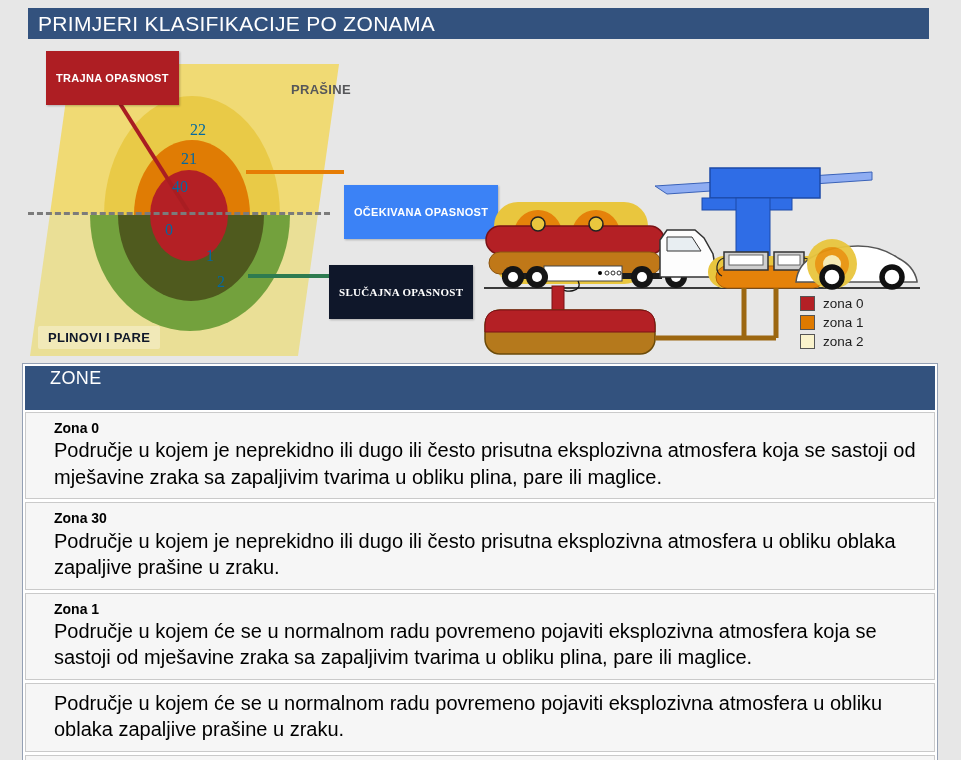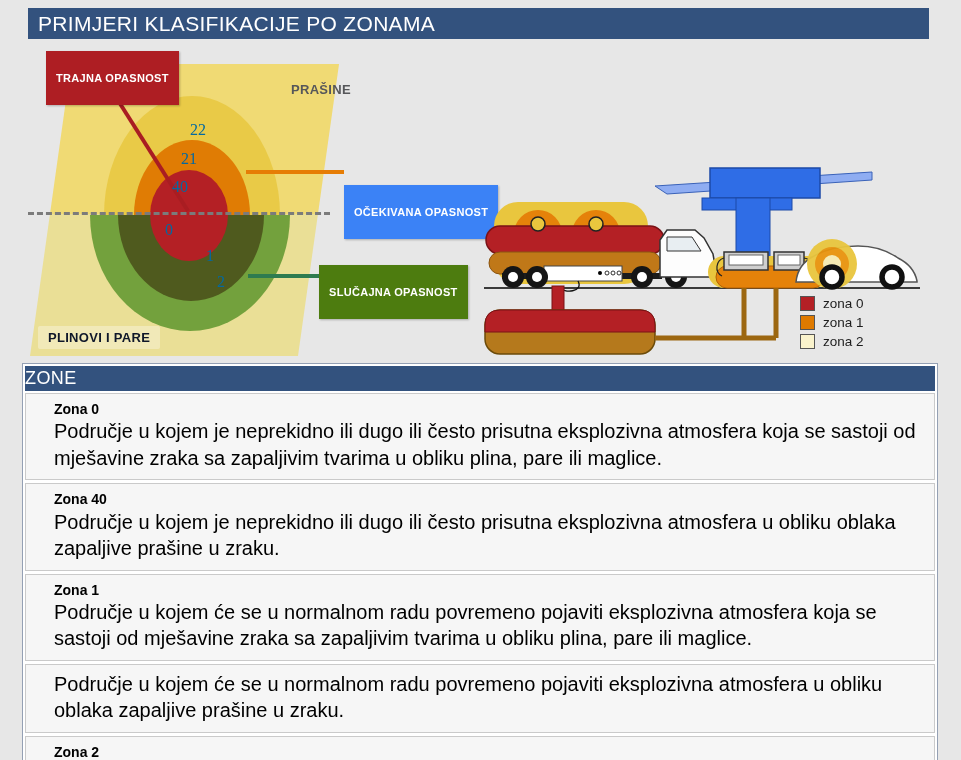--- a/index.html
+++ b/index.html
@@ -36,21 +36,21 @@
     position:absolute; left:28px; top:212px; width:302px; height:0;
     border-top:3px dashed #7b7b7b;
   }
   .callout {
     position:absolute; color:#fff; font-size:11px; font-weight:bold;
     padding:21px 10px; letter-spacing:.3px; white-space:nowrap;
     box-shadow:1px 1px 2px rgba(0,0,0,.25);
   }
   .callout-red    { left:46px;  top:51px;  background:#ae1e23; }
   .callout-orange { left:344px; top:161px; background:#3b82f6;margin-top:24px; }
-  .callout-green  { left:319px; top:265px; background:#4d7c0f; }
+  .callout-green  { left:329px; top:265px; background:#0f172a;font-family:Liberation Serif, serif; }
   .region-label {
     position:absolute; font-weight:bold; font-size:13px; color:#56575a; letter-spacing:.3px;
   }
   .label-prasine { left:263px; top:82px;padding-left:28px; }
   .label-plinovi {
     left:38px; top:326px; color:#0f172a;
     background:rgba(255,255,255,.33); padding:4px 10px; border-radius:2px;
   }
   .leader-svg { position:absolute; left:0; top:0; width:500px; height:360px; pointer-events:none; }
   
@@ -59,22 +59,22 @@
   .legend { position:absolute; left:800px; top:296px; }
   .legend-row { display:flex; align-items:center; margin-bottom:4px; }
   .legend-swatch { width:15px; height:15px; border:1px solid #555; margin-right:8px; }
   .legend-label { font-size:13.5px; color:#1d1d1d; }
   
   .zones-box {
     position:absolute; left:22px; top:363px; width:916px;
     background:#fff; border:1px solid #94a0b4; padding:0 2px 2px 2px;
   }
   .zones-header {
-    background:#33527e; color:#fff; font-size:18px; line-height:25px; height:25px;
-    padding-left:0; margin:2px 0 2px 0; letter-spacing:.4px;
+    background:#33527e; color:#fff; font-size:18px; line-height:25px; height:44px;
+    padding-left:25px; margin:2px 0 2px 0; letter-spacing:.4px;
   }
   .zone-row {
     background:#f6f6f6; border:1px solid #cacaca; margin-bottom:3px;
     padding:6px 14px 8px 28px; color:#000;
   }
   .zone-row:last-child { margin-bottom:0; }
   .zone-title { font-weight:bold; font-size:14px; line-height:1.32; }
   .zone-text  { font-size:20px; line-height:1.32; }
 </style>
 </head>
@@ -215,21 +215,21 @@
     </div>
 
   <div class="zones-box">
     <div class="zones-header">ZONE</div>
     <div>
         <div class="zone-row">
           <div class="zone-title">Zona 0</div>
           <div class="zone-text">Područje u kojem je neprekidno ili dugo ili često prisutna eksplozivna atmosfera koja se sastoji od mješavine zraka sa zapaljivim tvarima u obliku plina, pare ili maglice.</div>
         </div>
         <div class="zone-row">
-          <div class="zone-title">Zona 40</div>
+          <div class="zone-title">Zona 30</div>
           <div class="zone-text">Područje u kojem je neprekidno ili dugo ili često prisutna eksplozivna atmosfera u obliku oblaka zapaljive prašine u zraku.</div>
         </div>
         <div class="zone-row">
           <div class="zone-title">Zona 1</div>
           <div class="zone-text">Područje u kojem će se u normalnom radu povremeno pojaviti eksplozivna atmosfera koja se sastoji od mješavine zraka sa zapaljivim tvarima u obliku plina, pare ili maglice.</div>
         </div>
         <div class="zone-row">
           <div class="zone-text">Područje u kojem će se u normalnom radu povremeno pojaviti eksplozivna atmosfera u obliku oblaka zapaljive prašine u zraku.</div>
         </div>
         <div class="zone-row">

